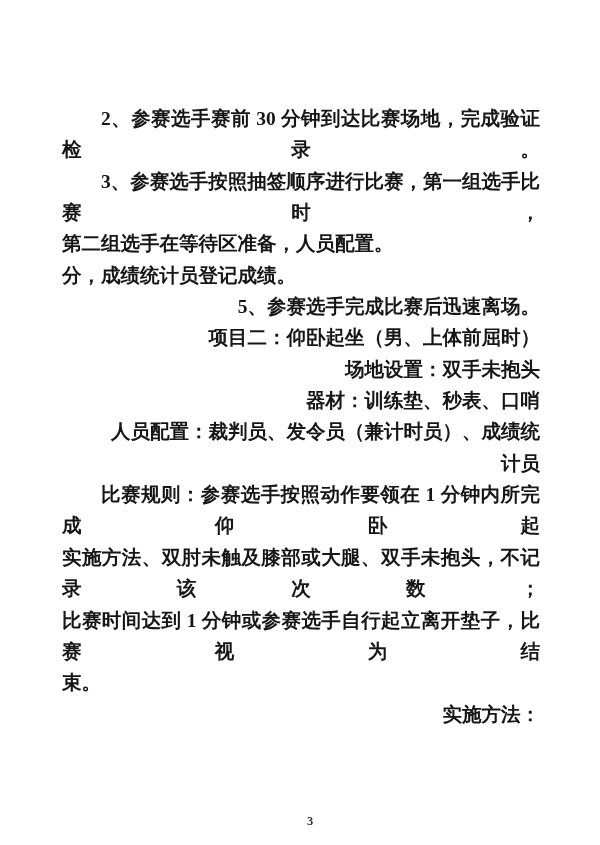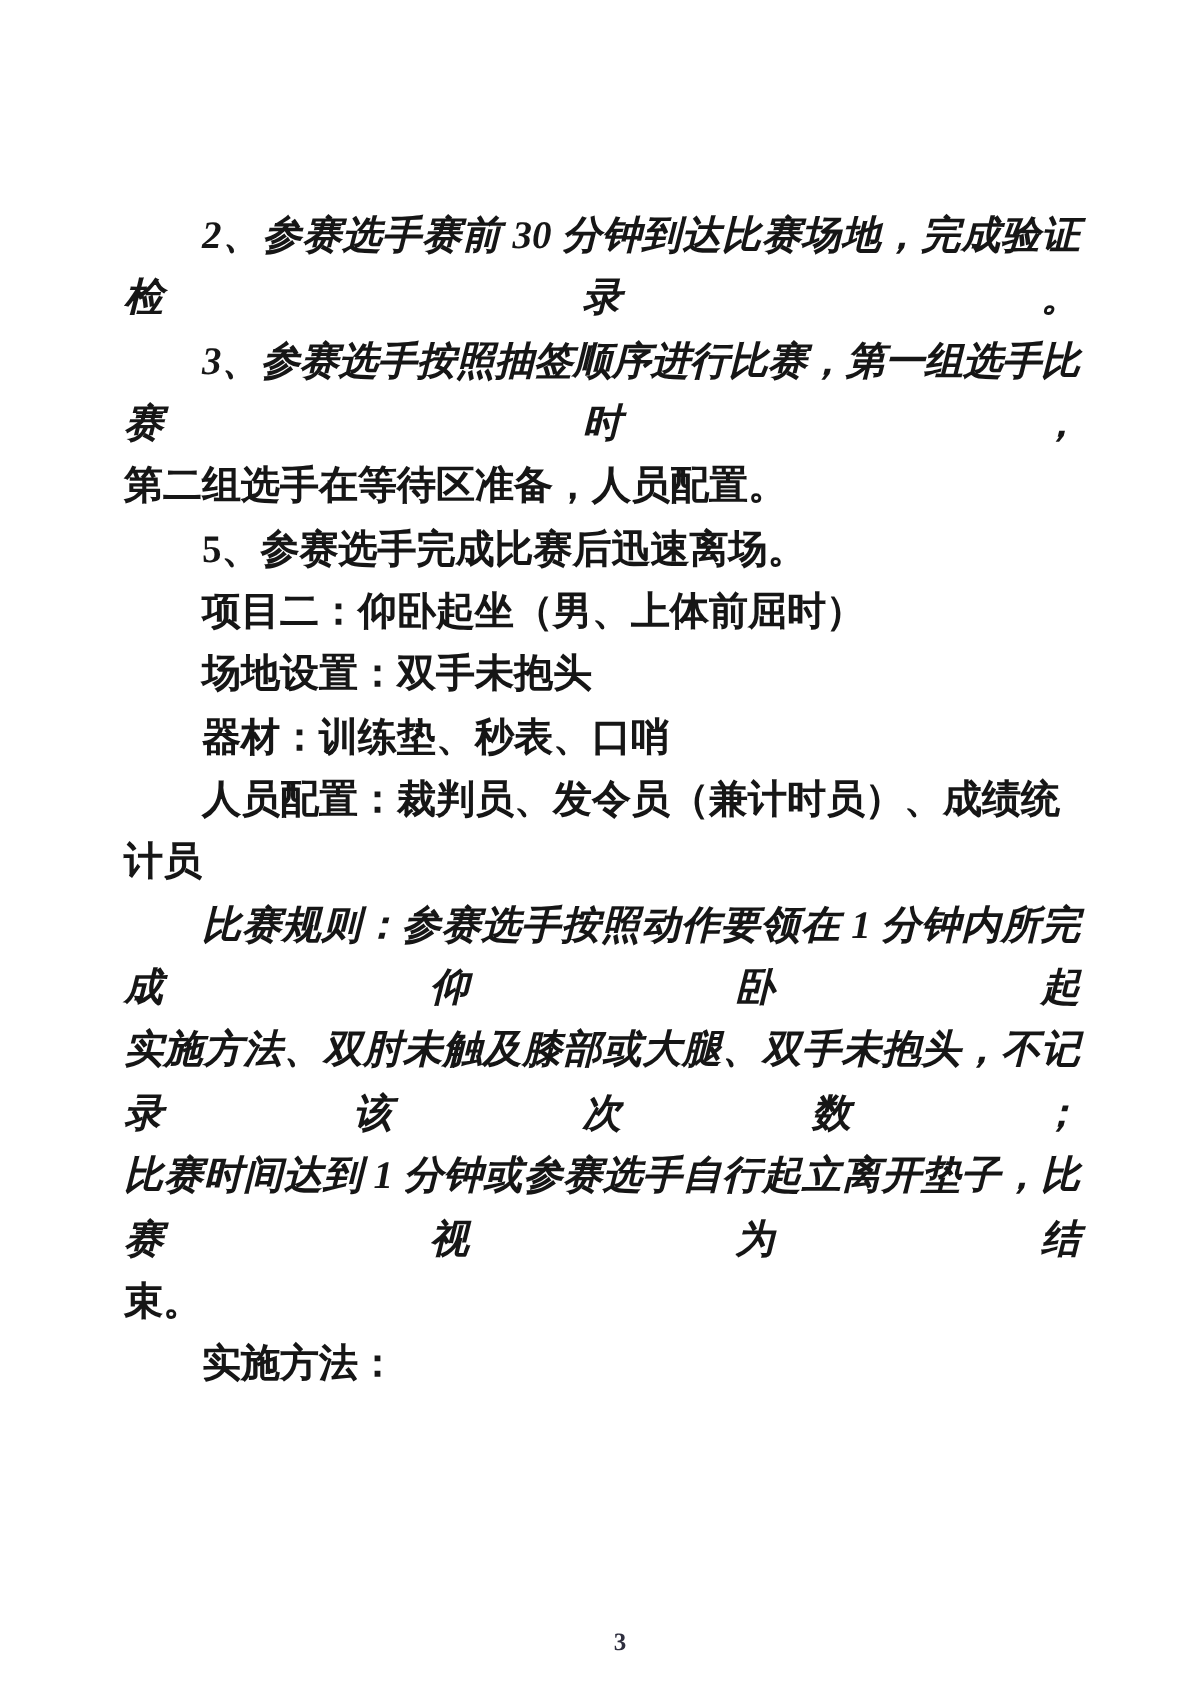--- a/index.html
+++ b/index.html
@@ -25,26 +25,26 @@
     font-size: 19.5px;
     line-height: 31.35px;
     letter-spacing: 0;
   }
   .line {
     min-height: 31.35px;
     text-align: left;
   }
   .line.indent {
     text-indent: 2em;
+    text-align: right;
   }
   .line.just {
     text-align: justify;
     text-align-last: justify;
     text-justify: inter-character;
-    font-style: italic;
   }
   .pagenum {
     position: absolute;
     top: 813px;
     left: 20px;
     right: 0;
     text-align: center;
     font-size: 12.5px;
     line-height: 16px;
     font-weight: bold;
@@ -65,20 +65,23 @@
 
       <div class="line indent just">
         <span>3、参赛选手按照抽签顺序进行比赛，第一组选手比赛时，</span>
       </div>
 
       <div class="line">
         <span>第二组选手在等待区准备，人员配置。</span>
       </div>
 
 
+      <div class="line">
+        <span>分，成绩统计员登记成绩。</span>
+      </div>
 
       <div class="line indent">
         <span>5、参赛选手完成比赛后迅速离场。</span>
       </div>
 
       <div class="line indent">
         <span>项目二：仰卧起坐（男、上体前屈时）</span>
       </div>
 
       <div class="line indent">

